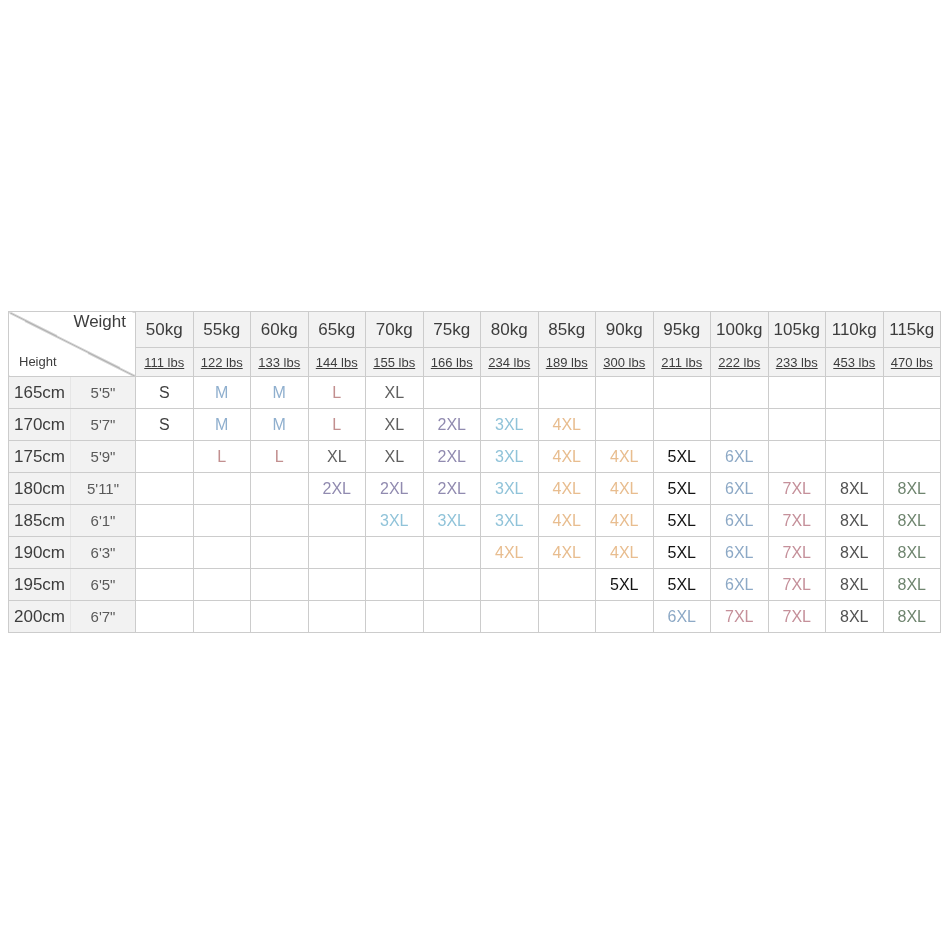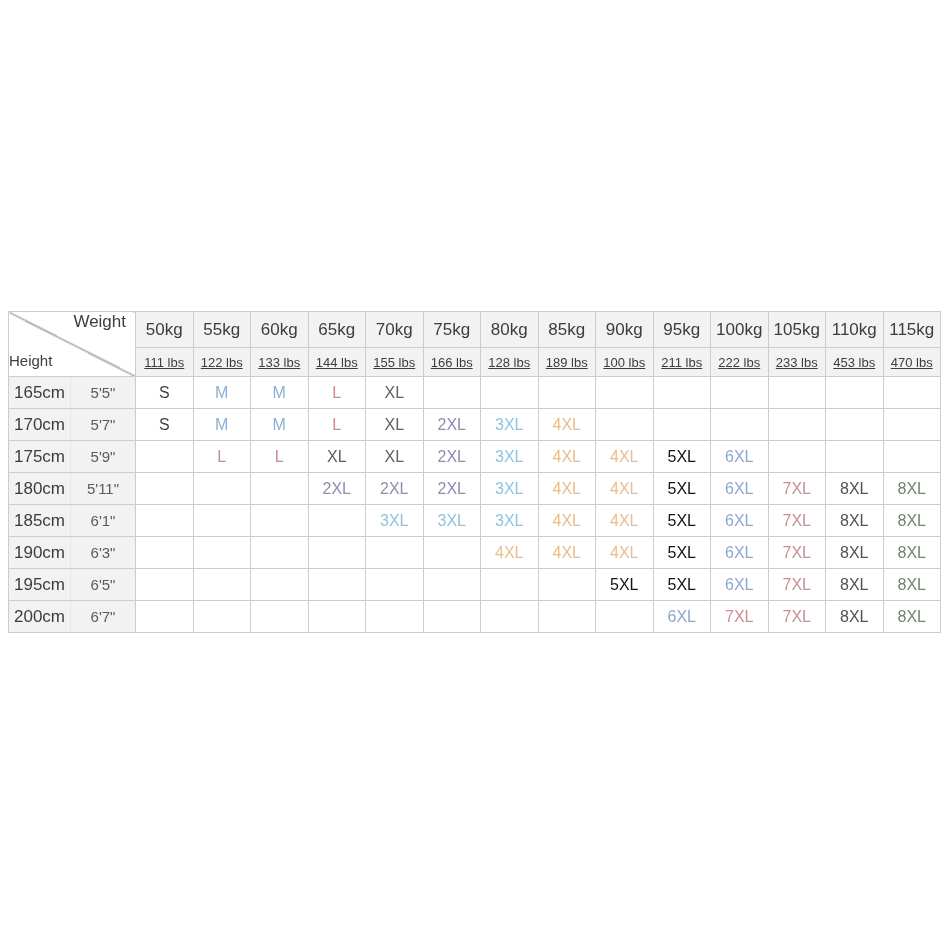--- a/index.html
+++ b/index.html
@@ -33,21 +33,21 @@
     background-color:var(--cell-bg,#ffffff);
     position:relative;
     background-image:linear-gradient(
       to bottom left,
       transparent calc(50% - 1px),
       var(--diag-color,#b5b5b5) calc(50% - 1px),
       var(--diag-color,#b5b5b5) calc(50% + 1px),
       transparent calc(50% + 1px));
   }
   .corner-weight{position:absolute;top:0;right:9px;font-size:17px;color:var(--header-text,#3d3d3d);}
-  .corner-height{position:absolute;bottom:7px;left:0;font-size:15px;color:var(--header-text,#3d3d3d);}
+  .corner-height{position:absolute;bottom:7px;left:10px;font-size:13px;color:var(--header-text,#3d3d3d);}
   tbody tr{height:32px;margin-left:14px;}
   tbody th{background:var(--header-bg,#f2f2f2);}
   th.cm{font-size:17px;color:#3d3d3d;border-right-color:#e6e6e6;}
   th.ft{font-size:15px;color:#5a5a5a;}
   td.size{background:var(--cell-bg,#ffffff);font-size:16px;}
 </style>
 </head>
 <body>
 
 <div class="wrap">
@@ -91,23 +91,23 @@
           <th class="kg">110kg</th>
           <th class="kg">115kg</th>
         </tr>
       <tr class="row-lbs">
           <th class="lbs">111 lbs</th>
           <th class="lbs">122 lbs</th>
           <th class="lbs">133 lbs</th>
           <th class="lbs">144 lbs</th>
           <th class="lbs">155 lbs</th>
           <th class="lbs">166 lbs</th>
-          <th class="lbs">128 lbs</th>
+          <th class="lbs">234 lbs</th>
           <th class="lbs">189 lbs</th>
-          <th class="lbs">100 lbs</th>
+          <th class="lbs">300 lbs</th>
           <th class="lbs">211 lbs</th>
           <th class="lbs">222 lbs</th>
           <th class="lbs">233 lbs</th>
           <th class="lbs">453 lbs</th>
           <th class="lbs">470 lbs</th>
         </tr>
     </thead>
     <tbody id="tbody">
         <tr>
           <th class="cm">165cm</th>

